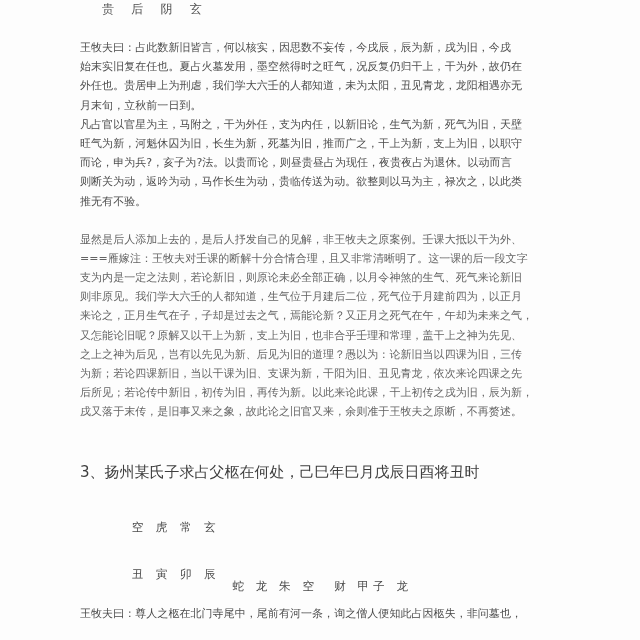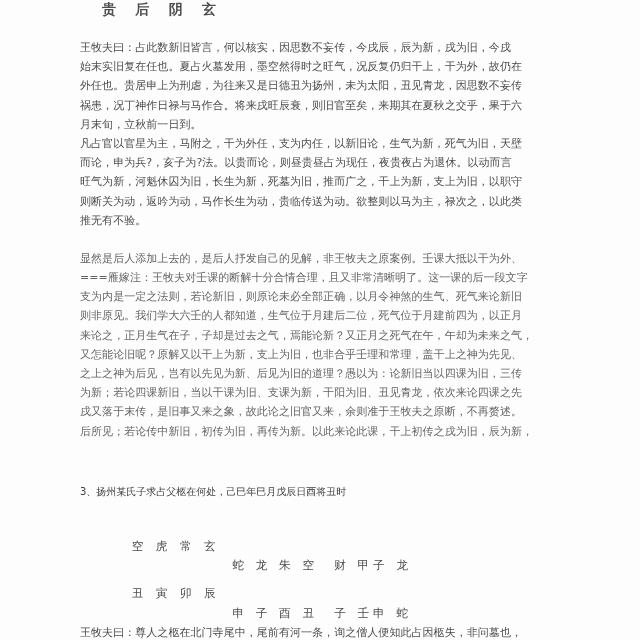--- a/index.html
+++ b/index.html
@@ -39,38 +39,37 @@
     white-space: pre;
     letter-spacing: 0.05px;
     font-family: "DejaVu Sans", "Liberation Sans", sans-serif;
     -webkit-font-smoothing: none;
     opacity: 0.92;
   }
   .ln.faint { color: #4a4a4a; opacity: 0.86; }
 
   
   .hdr-line {
-    font-size: 14px;
+    font-size: 12px;
     line-height: 19px;
     height: 19px;
     color: #3d3d3d;
     white-space: pre;
     padding-left: 22px;
     letter-spacing: 3.2px;
     opacity: 0.9;
-    font-weight: bold;
   }
 
   .gap-sm { height: 10px; }
   .gap-md { height: 19px; }
   .gap-lg { height: 22px; }
 
   
   .sec-head {
-    font-size: 10px;
+    font-size: 15px;
     line-height: 19px;
     height: 19px;
     color: #333333;
     white-space: pre;
     opacity: 0.95;
   }
 
   
   .chart-block {
     position: relative;
@@ -89,57 +88,56 @@
   .chart .crow {
     height: 19.5px;
     line-height: 19.5px;
     white-space: pre;
   }
   .chart.tianpan { left: 0px; width: 140px; }
   .chart.siket   { left: 128px; width: 110px; top: 19.5px; }
   .chart.sanchuan{ left: 222px; width: 110px; top: 19.5px; }
 
   .sp { letter-spacing: 4.4px; }
-  .sp2 { letter-spacing: 4.0px; }
+  .sp2 { letter-spacing: 4.0px; margin-top: 40px; }
   .indent1 { padding-left: 14px; }
 </style>
 </head>
 <body>
 
 <div id="page">
   <div id="content">
 
     <div class="hdr-line">贵  后  阴  玄</div>
 
     <div class="gap-md"></div>
 
     <div class="ln">王牧夫曰：占此数新旧皆言，何以核实，因思数不妄传，今戌辰，辰为新，戌为旧，今戌</div>
     <div class="ln">始末实旧复在任也。夏占火墓发用，墨空然得时之旺气，况反复仍归干上，干为外，故仍在</div>
-    <div class="ln">外任也。贵居申上为刑虐，为往来又是日德丑为扬州，未为太阳，丑见青龙，因思数不妄传</div>
-    <div class="ln">祸患，况丁神作日禄与马作合。将来戌旺辰衰，则旧官至矣，来期其在夏秋之交乎，果于六</div>
+    <div class="ln">外任也。贵居申上为刑虐，我们学大六壬的人都知道，未为太阳，丑见青龙，龙阳相遇亦无</div>
     <div class="ln">月末旬，立秋前一日到。</div>
 
     <div class="ln">凡占官以官星为主，马附之，干为外任，支为内任，以新旧论，生气为新，死气为旧，天壁</div>
+    <div class="ln">旺气为新，河魁休囚为旧，长生为新，死墓为旧，推而广之，干上为新，支上为旧，以职守</div>
     <div class="ln">而论，申为兵?，亥子为?法。以贵而论，则昼贵昼占为现任，夜贵夜占为退休。以动而言</div>
-    <div class="ln">旺气为新，河魁休囚为旧，长生为新，死墓为旧，推而广之，干上为新，支上为旧，以职守</div>
     <div class="ln">则断关为动，返吟为动，马作长生为动，贵临传送为动。欲整则以马为主，禄次之，以此类</div>
     <div class="ln">推无有不验。</div>
 
     <div class="gap-md"></div>
 
     <div class="ln faint">显然是后人添加上去的，是后人抒发自己的见解，非王牧夫之原案例。壬课大抵以干为外、</div>
     <div class="ln faint">===雁嫁注：王牧夫对壬课的断解十分合情合理，且又非常清晰明了。这一课的后一段文字</div>
     <div class="ln faint">支为内是一定之法则，若论新旧，则原论未必全部正确，以月令神煞的生气、死气来论新旧</div>
     <div class="ln faint">则非原见。我们学大六壬的人都知道，生气位于月建后二位，死气位于月建前四为，以正月</div>
     <div class="ln faint">来论之，正月生气在子，子却是过去之气，焉能论新？又正月之死气在午，午却为未来之气，</div>
     <div class="ln faint">又怎能论旧呢？原解又以干上为新，支上为旧，也非合乎壬理和常理，盖干上之神为先见、</div>
     <div class="ln faint">之上之神为后见，岂有以先见为新、后见为旧的道理？愚以为：论新旧当以四课为旧，三传</div>
     <div class="ln faint">为新；若论四课新旧，当以干课为旧、支课为新，干阳为旧、丑见青龙，依次来论四课之先</div>
+    <div class="ln faint">后所见；若论传中新旧，初传为旧，再传为新。以此来论此课，干上初传之戌为旧，辰为新，</div>
     <div class="ln faint">戌又落于末传，是旧事又来之象，故此论之旧官又来，余则准于王牧夫之原断，不再赘述。</div>
-    <div class="ln faint">后所见；若论传中新旧，初传为旧，再传为新。以此来论此课，干上初传之戌为旧，辰为新，</div>
     <div class="ln faint"></div>
 
     <div class="gap-lg"></div>
 
     <div class="sec-head">3、扬州某氏子求占父柩在何处，己巳年巳月戊辰日酉将丑时</div>
 
     <div class="chart-block">
 
       <div class="chart tianpan">
         <div class="crow indent1 sp">空 虎 常 玄</div>

